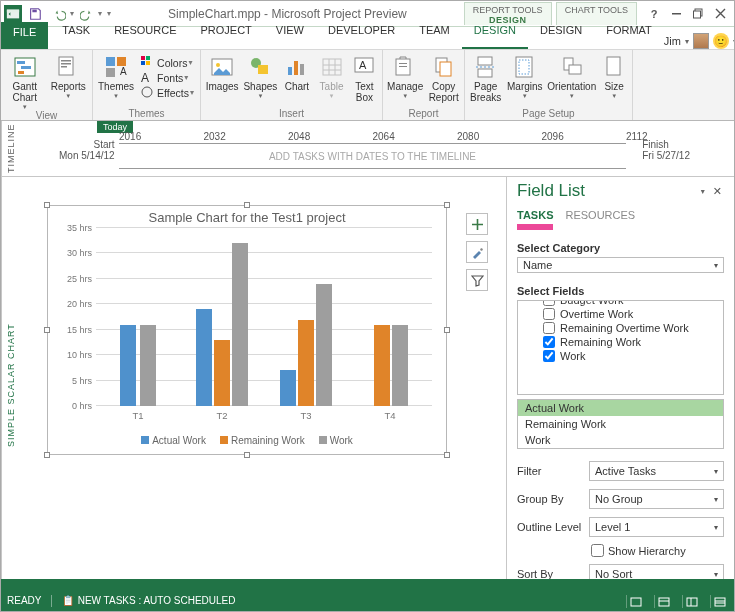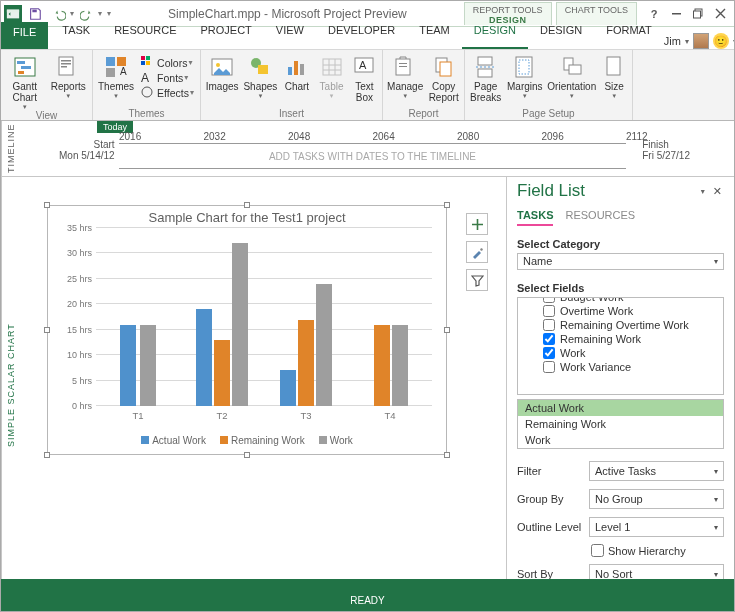--- a/index.html
+++ b/index.html
@@ -81,37 +81,37 @@
 .hscroll .thumb { width: 55%; height: 100%; background: #c1c1c1; }
 
 
 .fieldlist { width: 228px; border-left: 1px solid #c7c7c7; background: #fff; display: flex; flex-direction: column; padding: 4px 10px 6px; font-size: 11px; color: #333; overflow: hidden; }
 .fl-head { display: flex; align-items: center; }
 .fl-title { color: #217346; font-size: 17px; font-weight: 400; flex: 1; }
 .fl-head .caret-down { font-size: 8px; color: #666; margin-right: 6px; }
 .fl-head .x { color: #555; padding: 0 2px; }
 .fl-tabs { display: flex; gap: 12px; margin: 8px 0 6px; font-size: 11px; }
 .fl-tab { color: #8a8a8a; padding-bottom: 3px; }
-.fl-tab.active { color: #217346; border-bottom: 2px solid #ec4899; font-weight: bold; }
+.fl-tab.active { color: #217346; border-bottom: 6px solid #ec4899; font-weight: bold; }
 .lbl-bold { font-weight: bold; margin: 6px 0 3px; }
 .combo { width: 100%; height: 20px; border: 1px solid #bcbcbc; background: #fff; display: flex; align-items: center; padding: 0 5px; color: #333; position: relative; }
 .combo .ar { margin-left: auto; font-size: 8px; color: #555; }
 .check-scroll { border: 1px solid #bcbcbc; height: 118px; overflow: hidden; position: relative; margin-bottom: 4px; padding-left: 20px; }
 .checkitem { display: flex; align-items: center; gap: 5px; padding: 1px 5px; font-size: 11px; }
 .checkitem input { width: 12px; height: 12px; }
 .selected-list { border: 1px solid #bcbcbc; margin-bottom: 8px; }
 .selected-list div { padding: 2px 7px; font-size: 11px; }
 .selected-list .sel { background: #a8d6a1; }
 .frow { display: flex; align-items: center; margin: 4px 0; gap: 6px; }
 .frow .fl { width: 66px; }
 .frow .combo { flex: 1; }
 .showh { display: flex; align-items: center; gap: 4px; margin: 3px 0 3px 74px; }
 
 
-.status { position: absolute; left: 0; right: 0; bottom: 0; height: 17px; background: #217346; color: #fff; display: flex; align-items: center; font-size: 10px; padding: 16px 6px; gap: 10px; flex-direction: column; }
+.status { position: absolute; left: 0; right: 0; bottom: 0; height: 17px; background: #217346; color: #fff; display: flex; font-size: 10px; padding: 16px 6px; gap: 10px; }
 .status .sep { width: 1px; height: 12px; background: rgba(255,255,255,0.4); }
 .status .spacer { flex: 1; }
 .status .mini { width: 18px; height: 13px; display: flex; align-items: center; justify-content: center; border-left: 1px solid rgba(255,255,255,0.3); }
 </style>
 </head>
 <body>
 
 <div class="titlebar">
   <div class="left">
     <div class="sysicon">
@@ -536,24 +536,20 @@
           <span>Remaining Overtime Work</span>
         </div>
         <div class="checkitem">
           <input type="checkbox" checked="" style="">
           <span>Remaining Work</span>
         </div>
         <div class="checkitem">
           <input type="checkbox" checked="" style="">
           <span>Work</span>
         </div>
-        <div class="checkitem">
-          <input type="checkbox" style="">
-          <span>Work Variance</span>
-        </div>
       </div>
     <div class="selected-list" id="sellist">
         <div class="sel">Actual Work</div>
         <div>Remaining Work</div>
         <div>Work</div>
       </div>
 
     <div class="frow">
         <div class="fl">Filter</div>
         <div class="combo">

